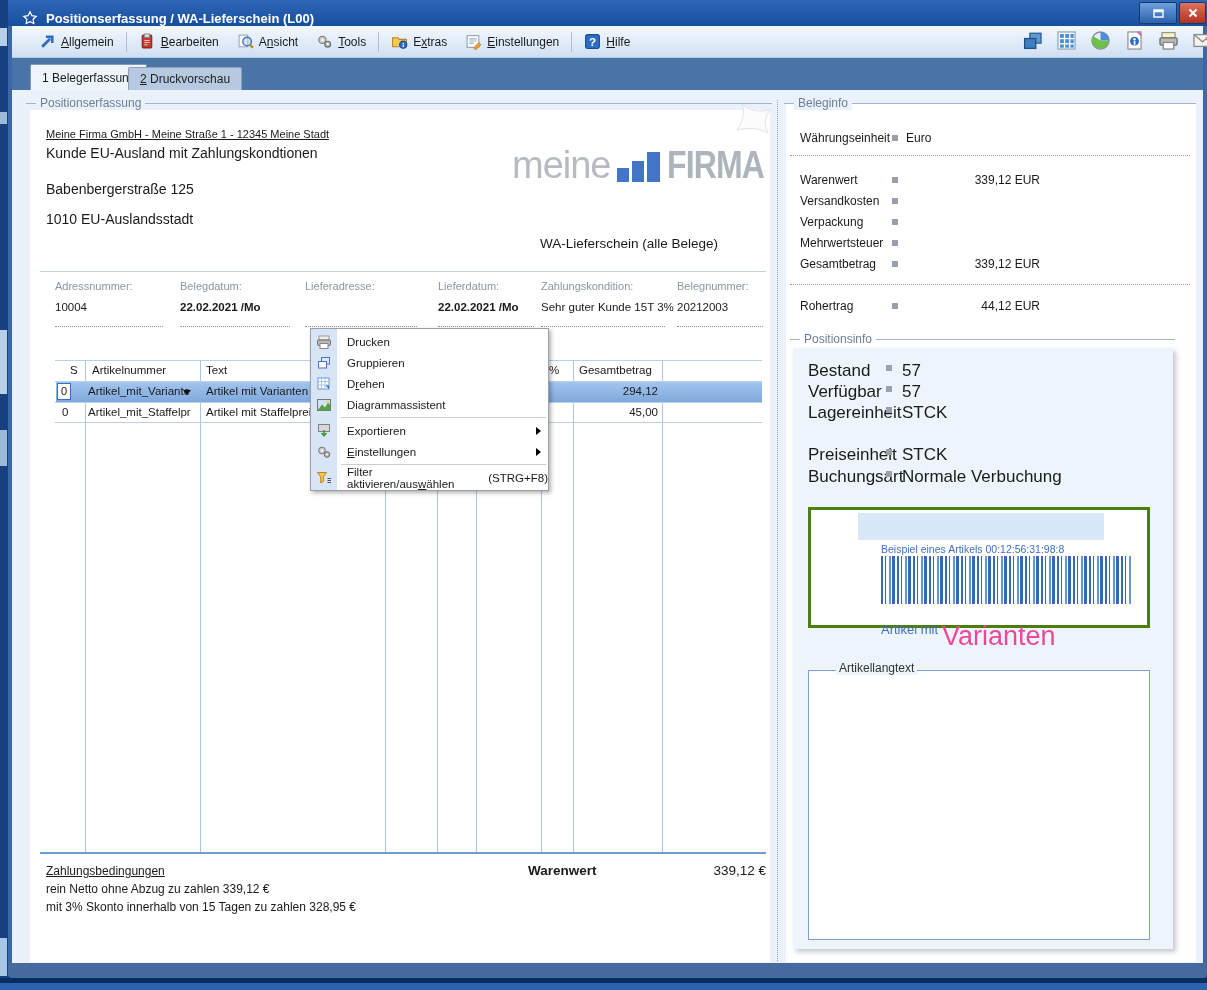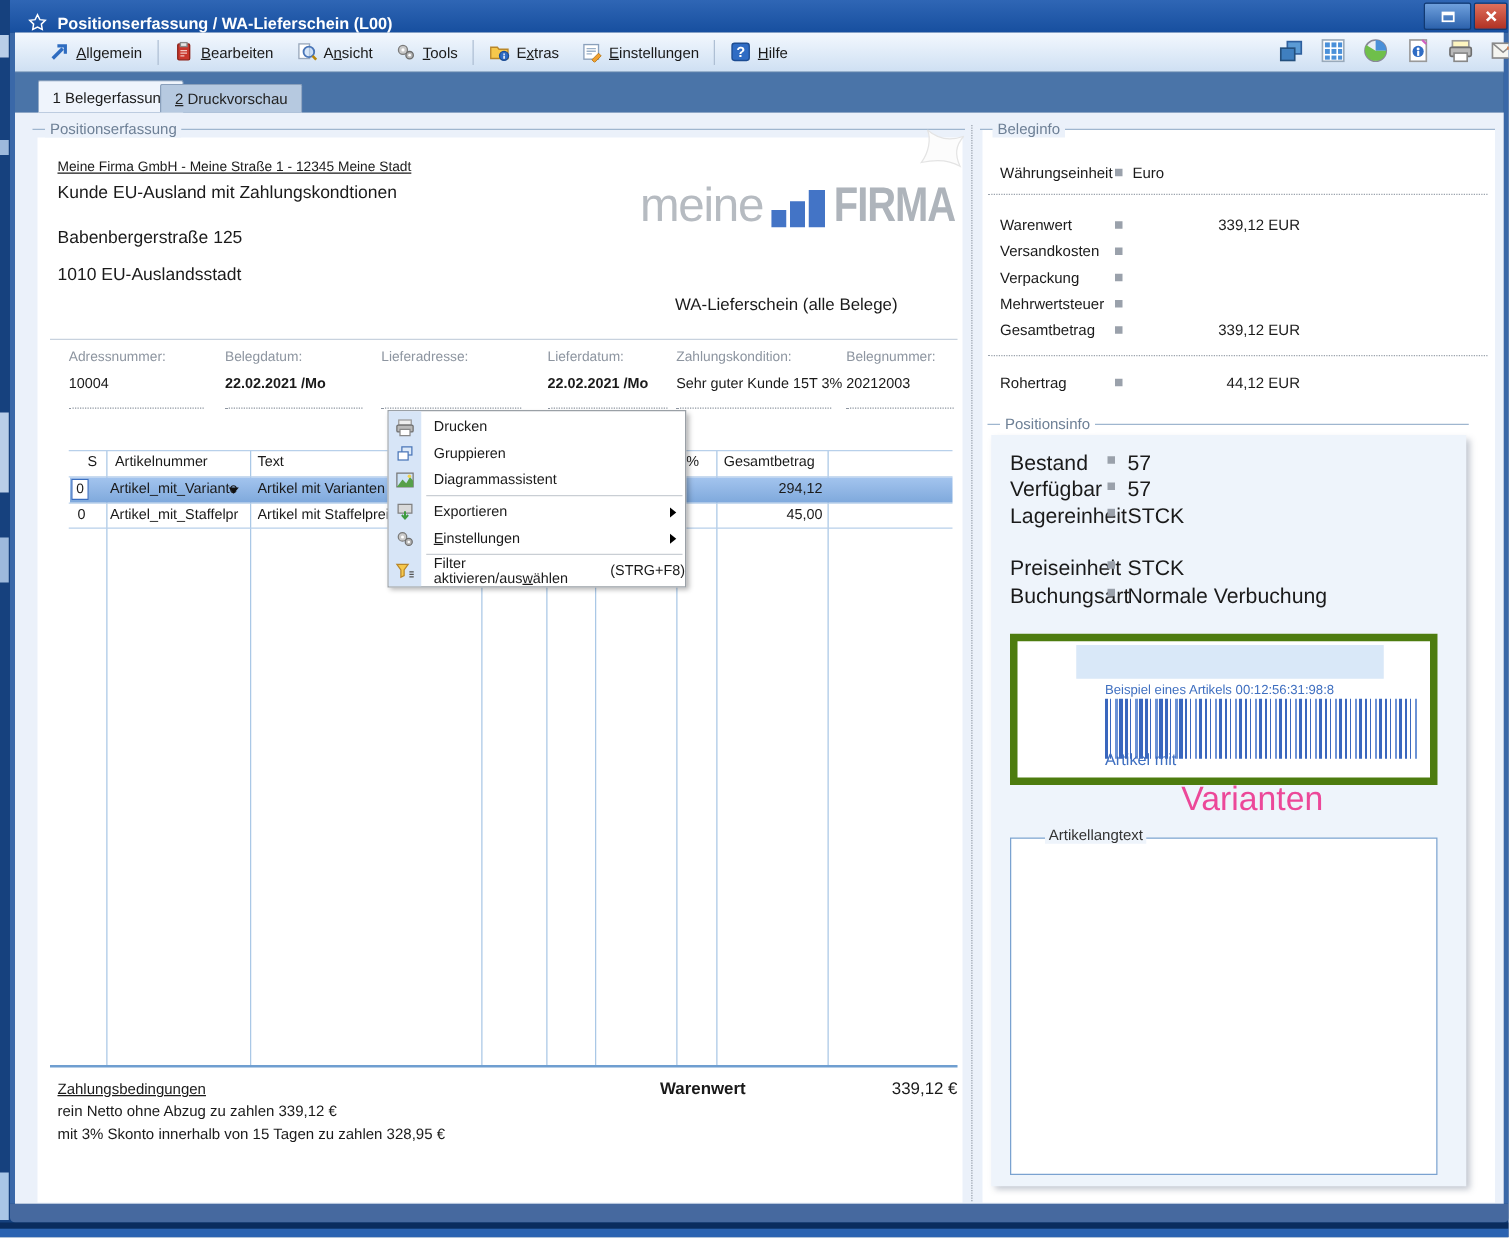--- a/index.html
+++ b/index.html
@@ -95,27 +95,27 @@
   .bi-val-right { position:absolute; right:0; top:0; width:134px; text-align:right; }
   .hdotted { position:absolute; left:790px; width:400px; height:1px; border-top:1px dotted #9aa2ac; }
 
   .pi-panel { position:absolute; left:793px; top:348px; width:380px; height:601px; background:#eef4fb;
               box-shadow:3px 3px 5px rgba(120,130,150,.45); }
   .pi-row { position:absolute; left:808px; width:300px; height:16px; font-size:17px; }
   .pi-row .bullet { left:78px; }
   .pi-val { position:absolute; left:94px; top:0; }
 
   .bc-box { position:absolute; left:808px; top:507px; width:342px; height:121px; background:#fff;
-            border:6px solid #4d7c0f; }
+            border:3px solid #4d7c0f; }
   .bc-strip { position:absolute; left:47px; top:3px; width:246px; height:27px; background:#d9e8f8; }
   .bc-caption { position:absolute; left:70px; top:33px; font-size:10.5px; color:#3f6fc0; white-space:nowrap; }
   .bc-bars { position:absolute; left:70px; top:46px; width:250px; height:48px;
              background:repeating-linear-gradient(90deg,#3a67be 0 2px,#fff 2px 4px,#3a67be 4px 5px,#fff 5px 8px,
              #6c93d6 8px 10px,#fff 10px 11px,#3a67be 11px 14px,#fff 14px 16px); }
-  .bc-line1 { position:absolute; left:70px; top:87px; font-size:13px; color:#3f6fc0; }
+  .bc-line1 { position:absolute; left:70px; top:112px; font-size:13px; color:#3f6fc0; }
   .bc-line2 { position:absolute; left:131px; top:111px; font-size:27px; color:#ec4899; }
 
   .alt-label { position:absolute; left:816px; top:661px; font-size:12px; color:#333; background:#eef4fb;
                padding:0 3px; z-index:3;margin-left:20px; }
   .alt-box { position:absolute; left:808px; top:670px; width:342px; height:270px; background:#fff;
              border:1px solid #7aa2d0; }
 
   u { text-decoration:underline; }
   .nowrap { white-space:nowrap; }
 </style>
@@ -390,20 +390,28 @@
     </div>
     <div class="ctx-item">
       <svg viewBox="0 0 16 16">
           <rect x="5.5" y="2.5" width="8" height="6.5" fill="#dce9f8" stroke="#4a76b8"></rect>
           <rect x="2.5" y="6.5" width="8" height="6.5" fill="#fff" stroke="#4a76b8"></rect>
         </svg>
       <span class="ctx-label">Gruppieren</span>
     </div>
     <div class="ctx-item">
       <svg viewBox="0 0 16 16">
+          <rect x="2" y="2" width="11" height="11" fill="#fff" stroke="#6a95c8"></rect>
+          <path d="M2 5.5h11M2 9h11M5.5 2v11M9 2v11" stroke="#a8c4e4"></path>
+          <path d="M9.5 9.5 h3.5 v3.5 z" fill="#2f6cc4"></path>
+        </svg>
+      <span class="ctx-label">D<u>r</u>ehen</span>
+    </div>
+    <div class="ctx-item">
+      <svg viewBox="0 0 16 16">
           <rect x="1.5" y="2.5" width="13" height="11" fill="#cfe3f7" stroke="#777"></rect>
           <path d="M1.5 13.5 L6 7.5 L9 10.5 L12 5.5 L14.5 8.5 V13.5 z" fill="#57a04a"></path>
           <circle cx="11.5" cy="5" r="1.4" fill="#f2d24c"></circle>
         </svg>
       <span class="ctx-label">Diagrammassistent</span>
     </div>
     <div class="ctx-sep"></div>
     <div class="ctx-item">
       <svg viewBox="0 0 16 16">
           <rect x="2.5" y="1.5" width="11" height="7" fill="#d9d9d9" stroke="#808080"></rect>

